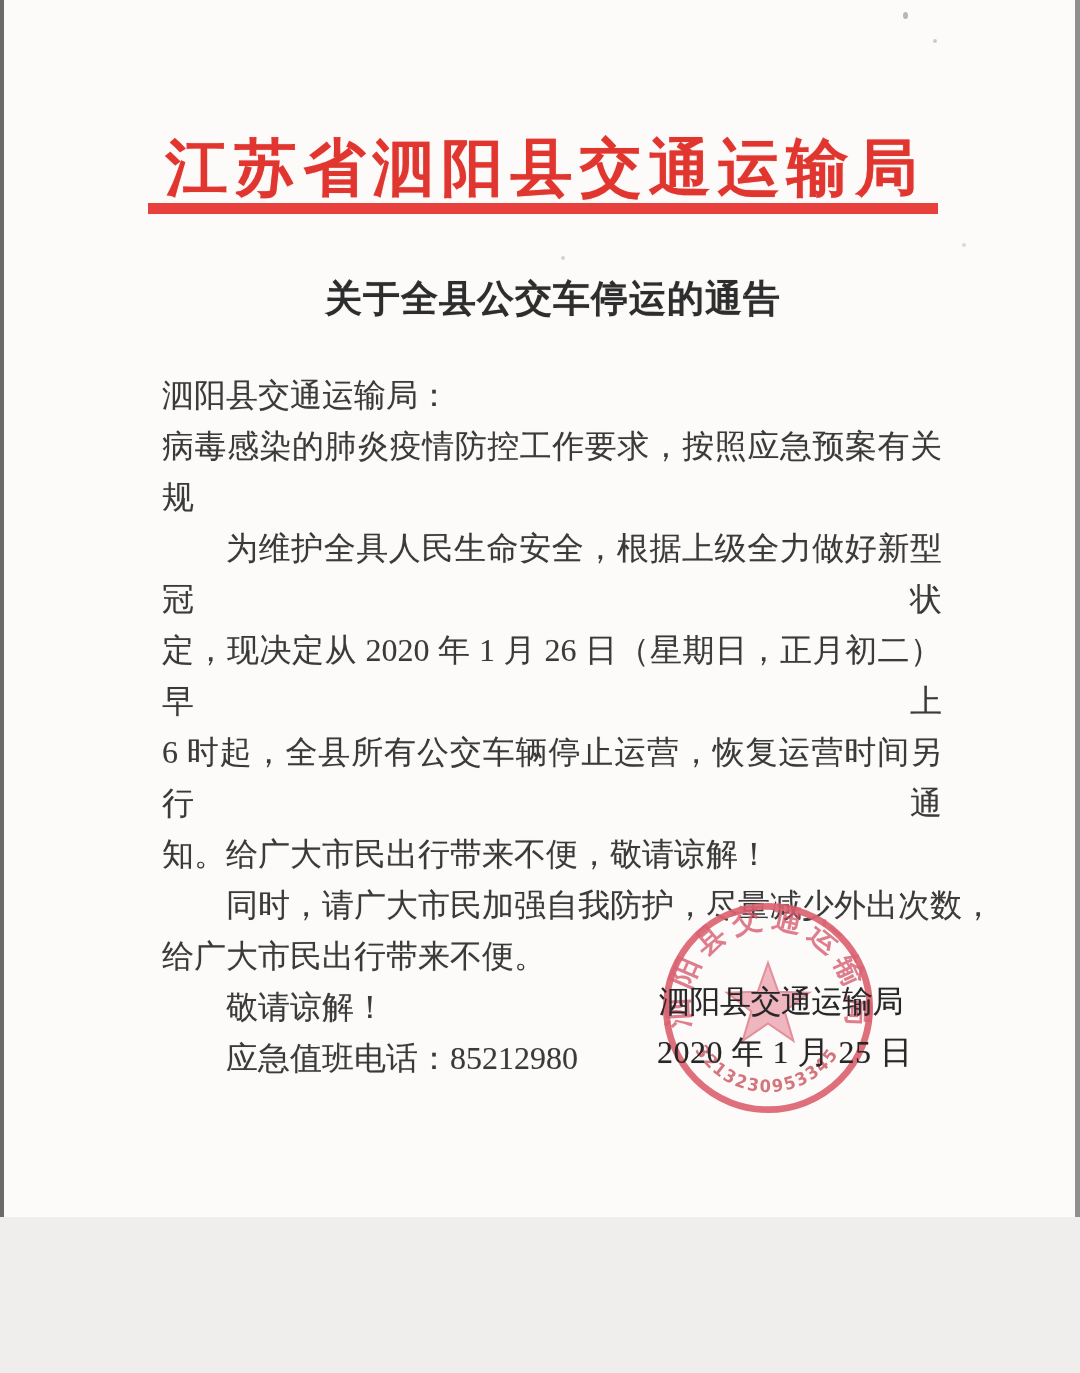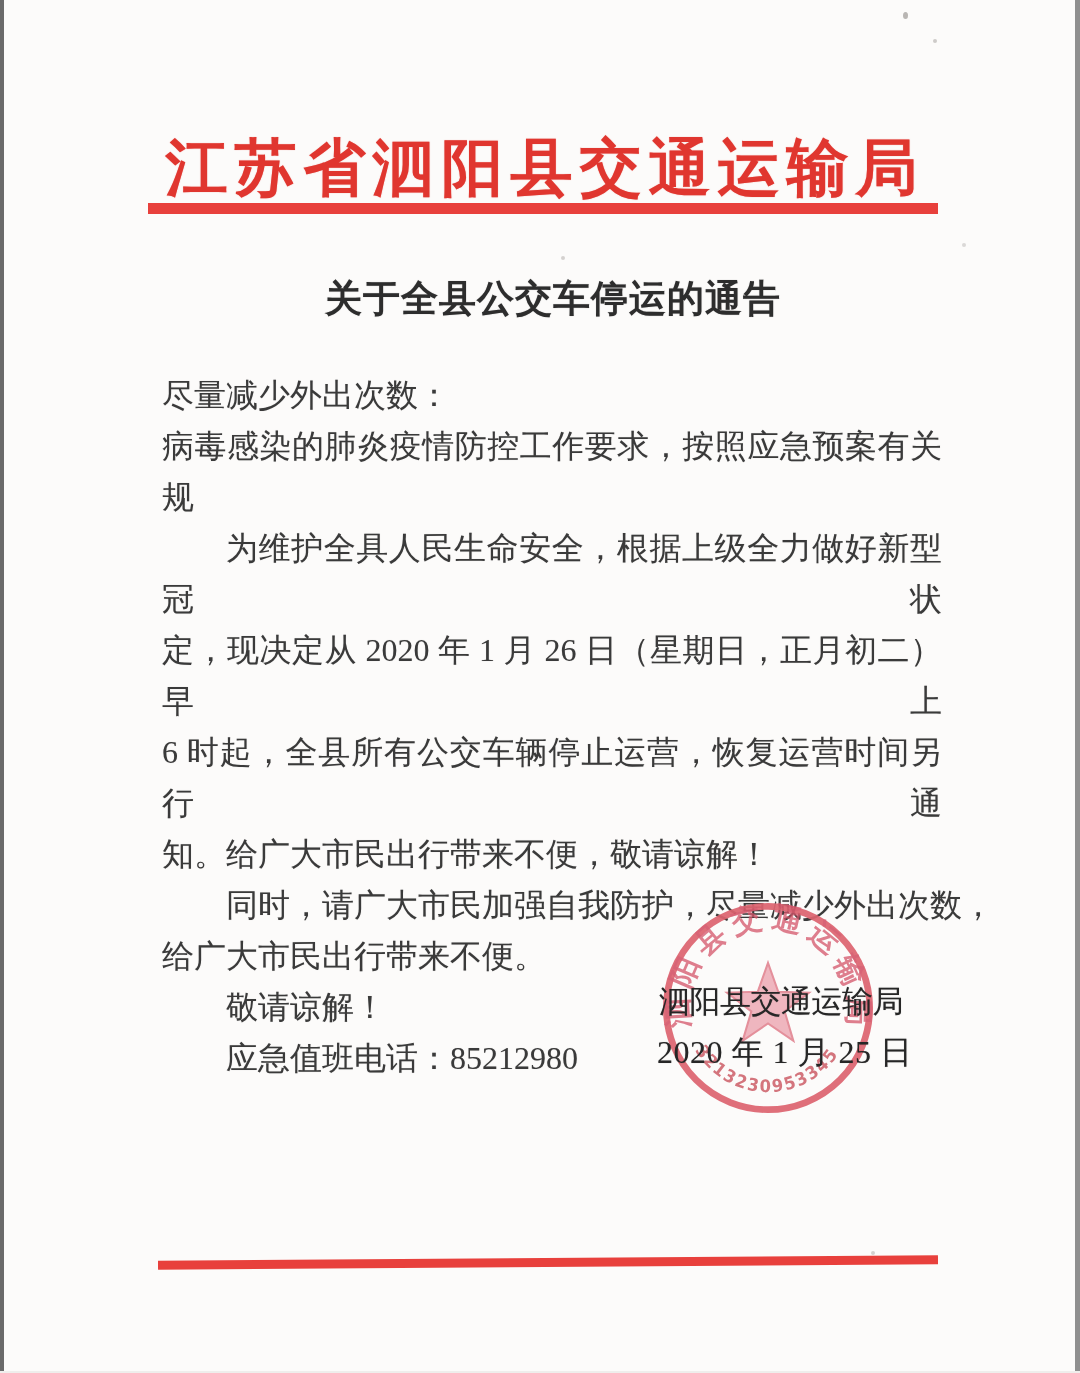--- a/index.html
+++ b/index.html
@@ -14,21 +14,21 @@
     --seal-text:#d5566b;
     --seal-code:#cb5a64;
     --seal-star-fill:#eeb1bb;
     --seal-star-edge:#e28794;
     --edge-left:#6a6a6a;
     --edge-right:#8f8f8f;
   }
   html,body{margin:0;padding:0;background:var(--page-bg);}
   .canvas{
     position:relative;
-    width:1080px;height:1371px;
+    width:1080px;height:1217px;
     background:var(--paper);
     overflow:hidden;
     font-family:"Liberation Serif","DejaVu Serif",serif;
   }
   .edge{position:absolute;top:0;bottom:0;}
   .edge.left{left:0;width:4px;background:var(--edge-left);}
   .edge.right{right:0;width:5px;background:var(--edge-right);}
 
   .org-header{
     position:absolute;left:150px;top:126px;width:790px;
@@ -100,21 +100,21 @@
   <div class="edge left"></div>
   <div class="edge right"></div>
 
   <div class="org-header">江苏省泗阳县交通运输局</div>
 
   <div class="rule-top"></div>
 
   <div class="doc-title">关于全县公交车停运的通告</div>
 
   <div class="body-text">
-    <div class="line">尽量减少外出次数：</div>
+    <div class="line">泗阳县交通运输局：</div>
     <div class="line fill">病毒感染的肺炎疫情防控工作要求，按照应急预案有关规</div>
     <div class="line indent fill">为维护全具人民生命安全，根据上级全力做好新型冠状</div>
     <div class="line fill">定，现决定从 2020 年 1 月 26 日（星期日，正月初二）早上</div>
     <div class="line fill">6 时起，全县所有公交车辆停止运营，恢复运营时间另行通</div>
     <div class="line">知。给广大市民出行带来不便，敬请谅解！</div>
     <div class="line indent">同时，请广大市民加强自我防护，尽量减少外出次数，</div>
     <div class="line">给广大市民出行带来不便。</div>
     <div class="line indent">敬请谅解！</div>
     <div class="line indent">应急值班电话：85212980</div>
   </div>

